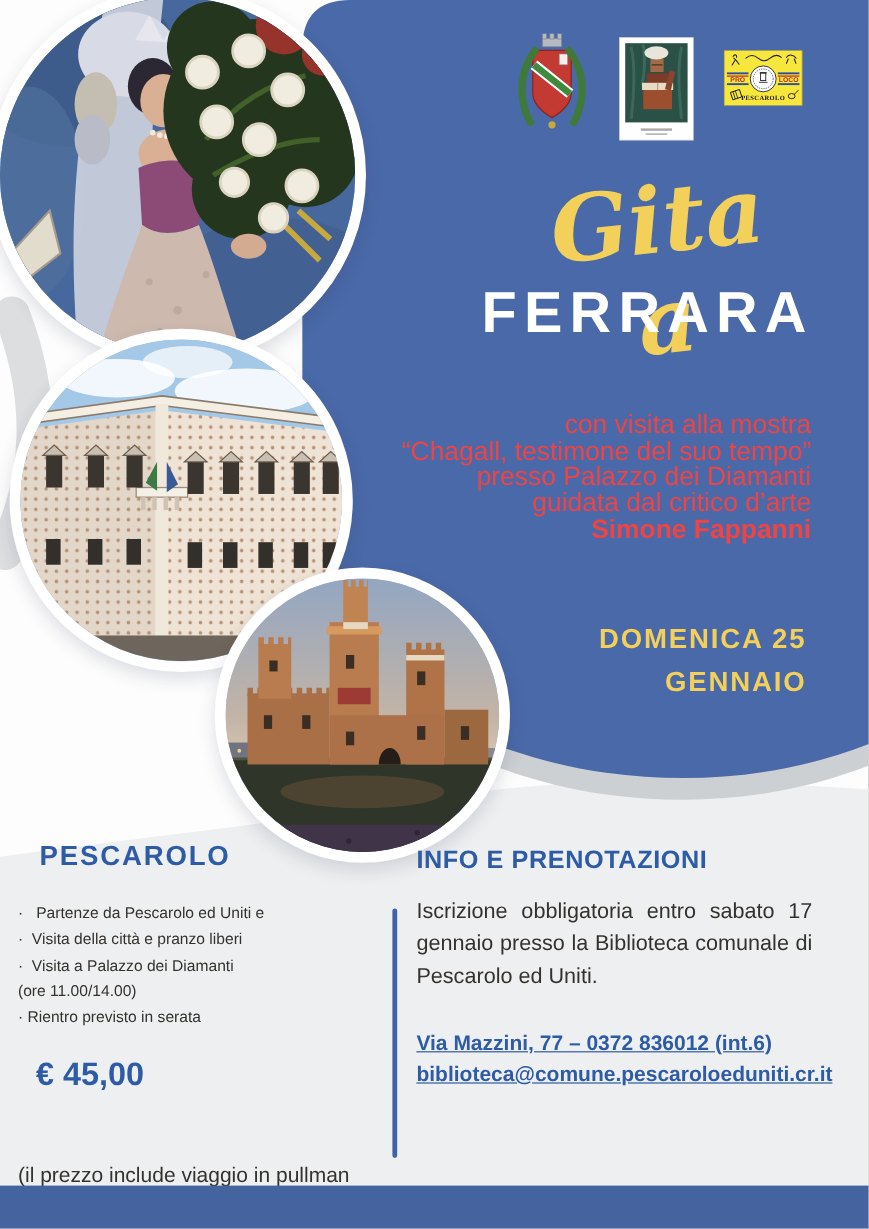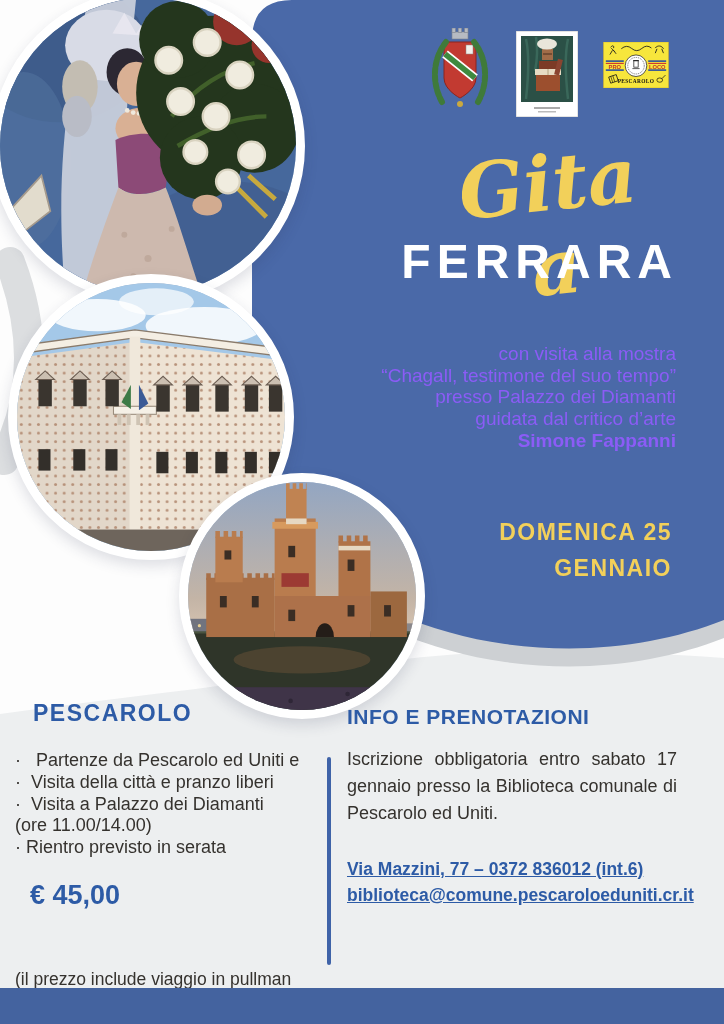--- a/index.html
+++ b/index.html
@@ -35,36 +35,36 @@
     font-family:"DejaVu Serif",serif;font-style:italic;font-weight:700;
     font-size:76px;line-height:1.1;transform:rotate(-6deg);
   }
   .city-title{
     position:absolute;right:52px;top:238px;z-index:6;color:#ffffff;
     font-size:48px;line-height:1;font-weight:700;letter-spacing:6px;margin-right:-6px;
     white-space:nowrap;
   }
   .mostra{
     position:absolute;right:48px;top:343px;z-index:6;text-align:right;
-    color:#8b5cf6;font-size:19px;line-height:21.7px;white-space:nowrap;
+    color:#ef4444;font-size:22px;line-height:21.7px;white-space:nowrap;
   }
   .mostra .curator{font-weight:700;}
   .date-block{
     position:absolute;right:52px;top:514px;z-index:6;text-align:right;
     color:#f2d05a;font-weight:700;font-size:23px;line-height:36px;
     letter-spacing:1.5px;white-space:nowrap;
   }
 
   
   .prog-title{
     position:absolute;left:33px;top:700px;z-index:6;color:#2d5ba6;
     font-weight:700;font-size:23px;letter-spacing:1.5px;
   }
   .prog-lines{position:absolute;left:15px;top:750px;z-index:6;
-    color:#35322e;font-size:18px;line-height:21.8px;}
+    color:#35322e;font-size:13px;line-height:21.8px;}
   .prog-lines div{white-space:pre;}
   .price{
     position:absolute;left:30px;top:880px;z-index:6;color:#2d5ba6;
     font-weight:700;font-size:27px;text-align:center;
   }
   .price-note{position:absolute;left:15px;top:922px;z-index:6;
     color:#35322e;font-size:17.5px;line-height:23px;white-space:pre;}
 
   
   .divider{

